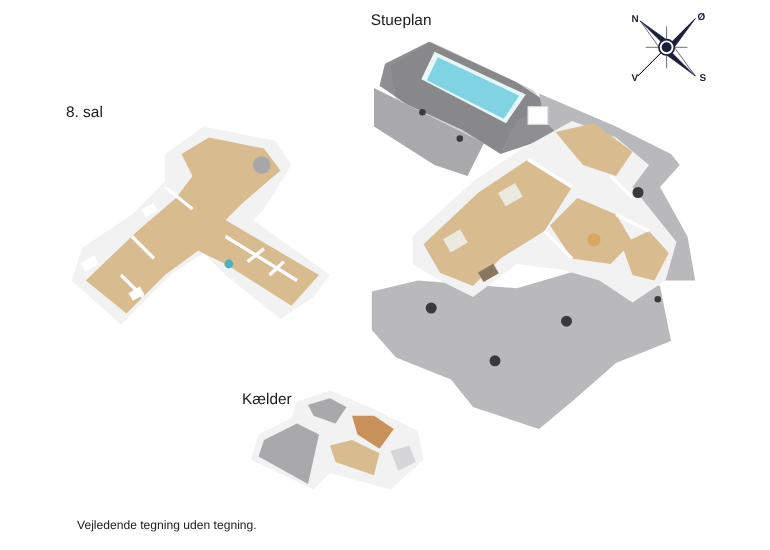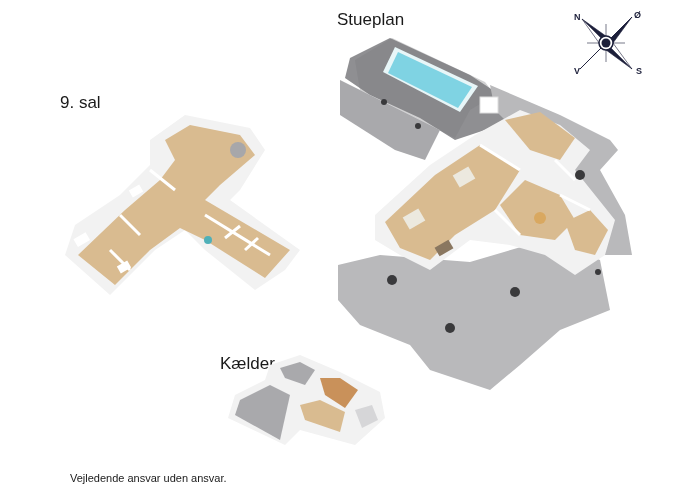--- a/index.html
+++ b/index.html
@@ -1,29 +1,29 @@
 <!DOCTYPE html>
 <html><head>
 <meta charset="utf-8">
 <style>
   html, body { margin: 0; padding: 0; background: #ffffff; }
   body { width: 700px; height: 500px; position: relative; overflow: hidden; font-family: "Liberation Sans", sans-serif; }
-  .label { position: absolute; font-size: 17px; color: #1a1a1a; }
+  .label { position: absolute; font-size: 14px; color: #1a1a1a; }
   .disclaimer { position: absolute; font-size: 11px; color: #1a1a1a; }
   svg.plan { position: absolute; left: 0; top: 0; }
   .compass { position: absolute; }
   .compass .dir { position: absolute; font-size: 9px; font-weight: bold; color: #1c1f3a; }
 </style>
 </head>
 <body>
 
 <div class="label" style="left:337px; top:10px;">Stueplan</div>
-<div class="label" style="left:60px; top:93px;">9. sal</div>
+<div class="label" style="left:60px; top:93px;">8. sal</div>
 <div class="label" style="left:220px; top:354px;">Kælder</div>
-<div class="disclaimer" style="left:70px; top:472px;">Vejledende ansvar uden ansvar.</div>
+<div class="disclaimer" style="left:70px; top:472px;">Vejledende tegning uden tegning.</div>
 
 <svg class="plan" width="700" height="500" viewBox="0 0 700 500">
 
   <g>
 
     <polygon points="390,38 470,75 520,108 500,125 455,140 420,118 370,95 345,78 350,58" fill="#8f8f92"></polygon>
     <polygon points="392,38 485,82 495,95 470,110 455,138 420,120 360,90 355,60" fill="#7a7a7e" opacity="0.35"></polygon>
 
     <polygon points="395,47 478,86 460,112 383,72" fill="#e8f6f8"></polygon>
     <polygon points="398,52 472,87 458,108 388,73" fill="#7fd3e3"></polygon>

